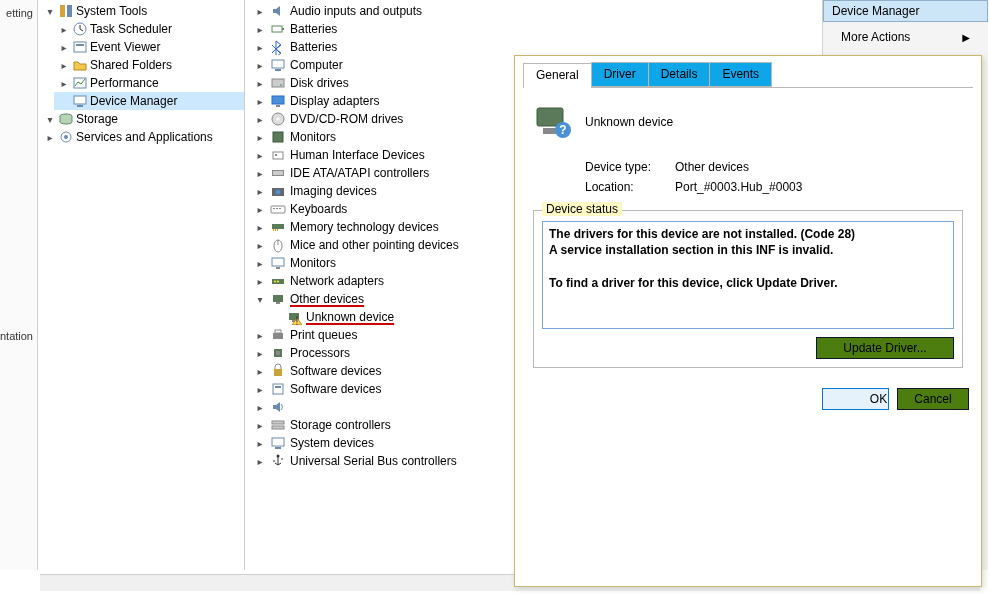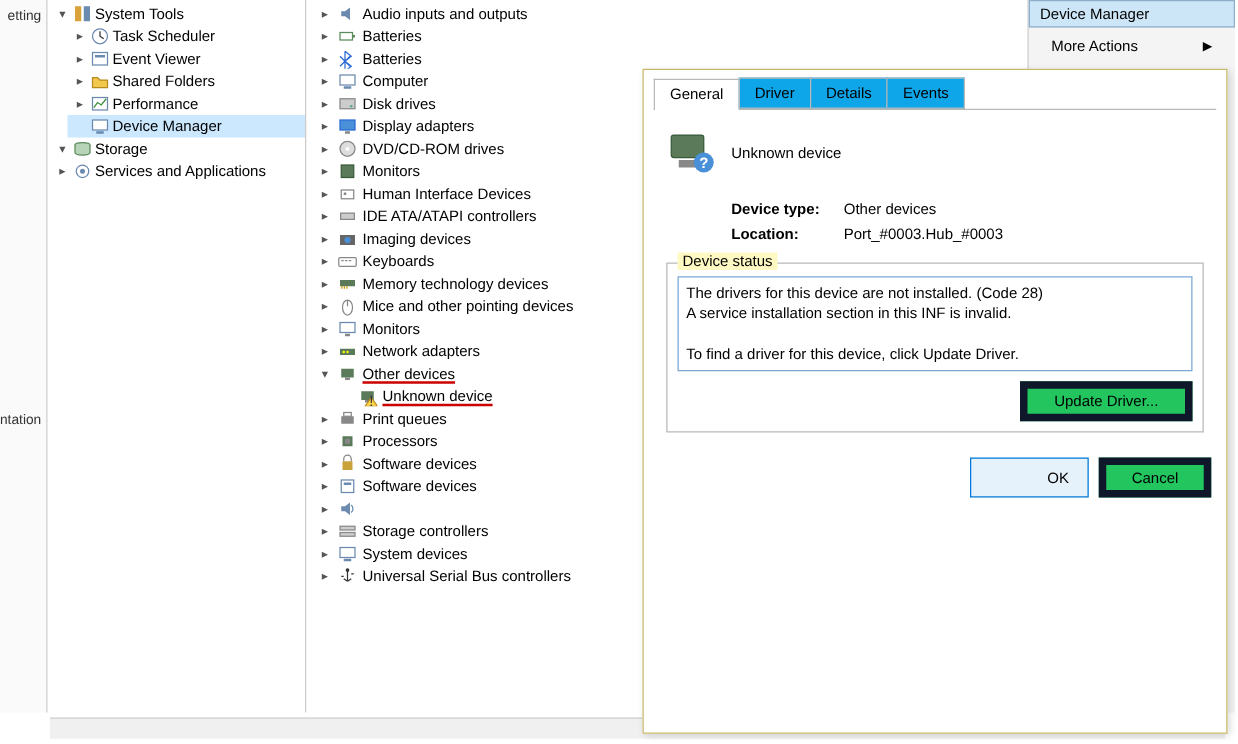--- a/index.html
+++ b/index.html
@@ -38,29 +38,29 @@
   .dialog-titlebar { height: 28px; padding: 0 8px 0 10px; display: flex; align-items: center; justify-content: space-between; }
   .dialog-title { font-size: 12px; }
   .close-x { width: 26px; height: 20px; display: flex; align-items: center; justify-content: center; cursor: pointer; }
   .tabs { display: flex; border-bottom: 1px solid #b9b9b9; margin: 6px 8px 0 8px; }
   .tab { padding: 4px 12px 5px; border: 1px solid #b9b9b9; border-bottom: none; background: #fff; margin-right: -1px; position: relative; top: 1px; cursor: pointer; }
   .tab.inactive { background: #0ea5e9; top: 0; border-bottom: 1px solid #b9b9b9; }
   .dialog-body { padding: 14px 18px 10px 18px; }
   .dev-header { display: flex; align-items: center; gap: 12px; margin-bottom: 18px; }
   .info-grid { margin-left: 52px; }
   .info-row { display: flex; margin-bottom: 6px; }
-  .info-label { width: 90px; font-weight: bold; }
+  .info-label { width: 90px; }
   .fieldset { border: 1px solid #b9b9b9; margin-top: 16px; padding: 0; }
   .fieldset-legend { position: relative; top: -9px; left: 8px; background: #fef9c3; padding: 0 4px; display: inline-block; }
-  .status-box { margin: -4px 8px 8px 8px; border: 1px solid #7aa7d8; height: 76px; padding: 4px 6px; font-size: 12px; line-height: 1.35; overflow-y: scroll; }
-  .btn { border: 6px solid #0f172a; background: #22c55e; padding: 3px 0; text-align: center; cursor: pointer; }
+  .status-box { margin: -4px 8px 8px 8px; border: 1px solid #7aa7d8; height: 108px; padding: 4px 6px; font-size: 12px; line-height: 1.35; overflow-y: scroll; font-weight: bold; }
+  .btn { border: 1px solid #0f172a; background: #4d7c0f; padding: 3px 0; text-align: center; cursor: pointer; }
   .update-btn { width: 138px; margin: 8px 8px 8px auto; display: block; }
   .bottom-btns { display: flex; gap: 8px; justify-content: flex-end; padding: 10px 12px 12px; }
-  .ok-btn { width: 95px; border: 1px solid #0078d7; background: #e5f1fb; padding-left: 46px; }
-  .cancel-btn { width: 90px; }
+  .ok-btn { width: 67px; border: 1px solid #0078d7; background: #e5f1fb; padding-left: 46px; }
+  .cancel-btn { width: 72px; }
 
   .scrollbar-bottom { position: absolute; left: 40px; bottom: 4px; width: 940px; height: 17px; background: #f0f0f0; border-top: 1px solid #d0d0d0; }
 </style>
 </head>
 <body>
 
 <div class="left-fragment">
   <div style="top:7px">etting</div>
   <div style="top:330px">entation</div>
 </div>

